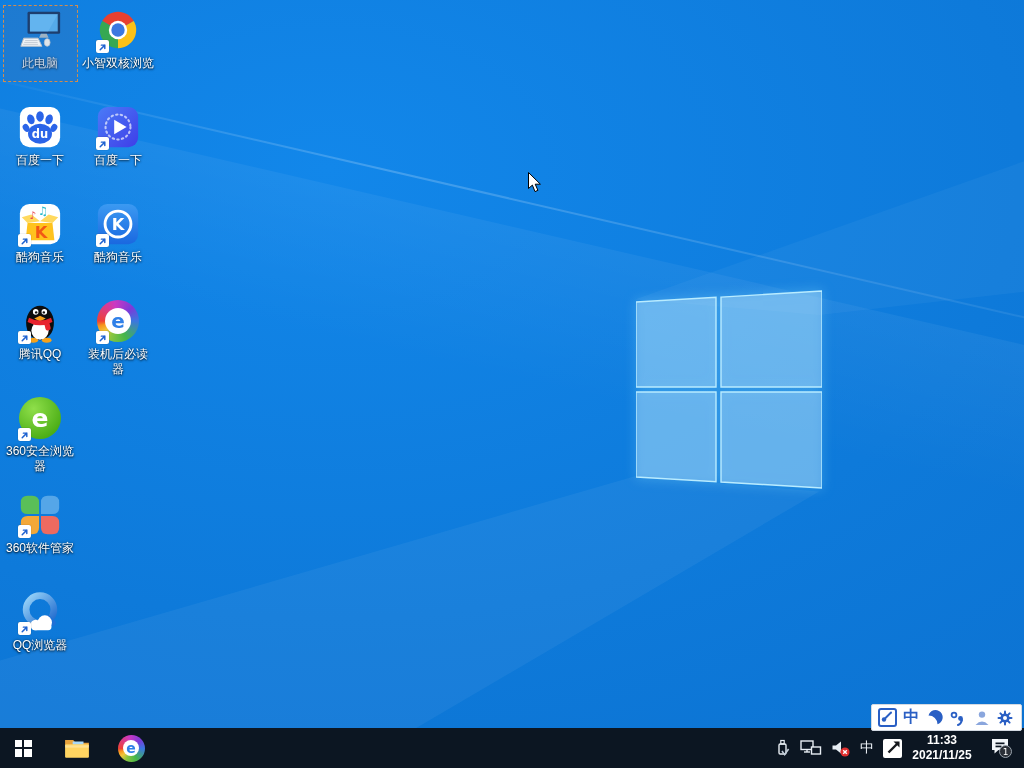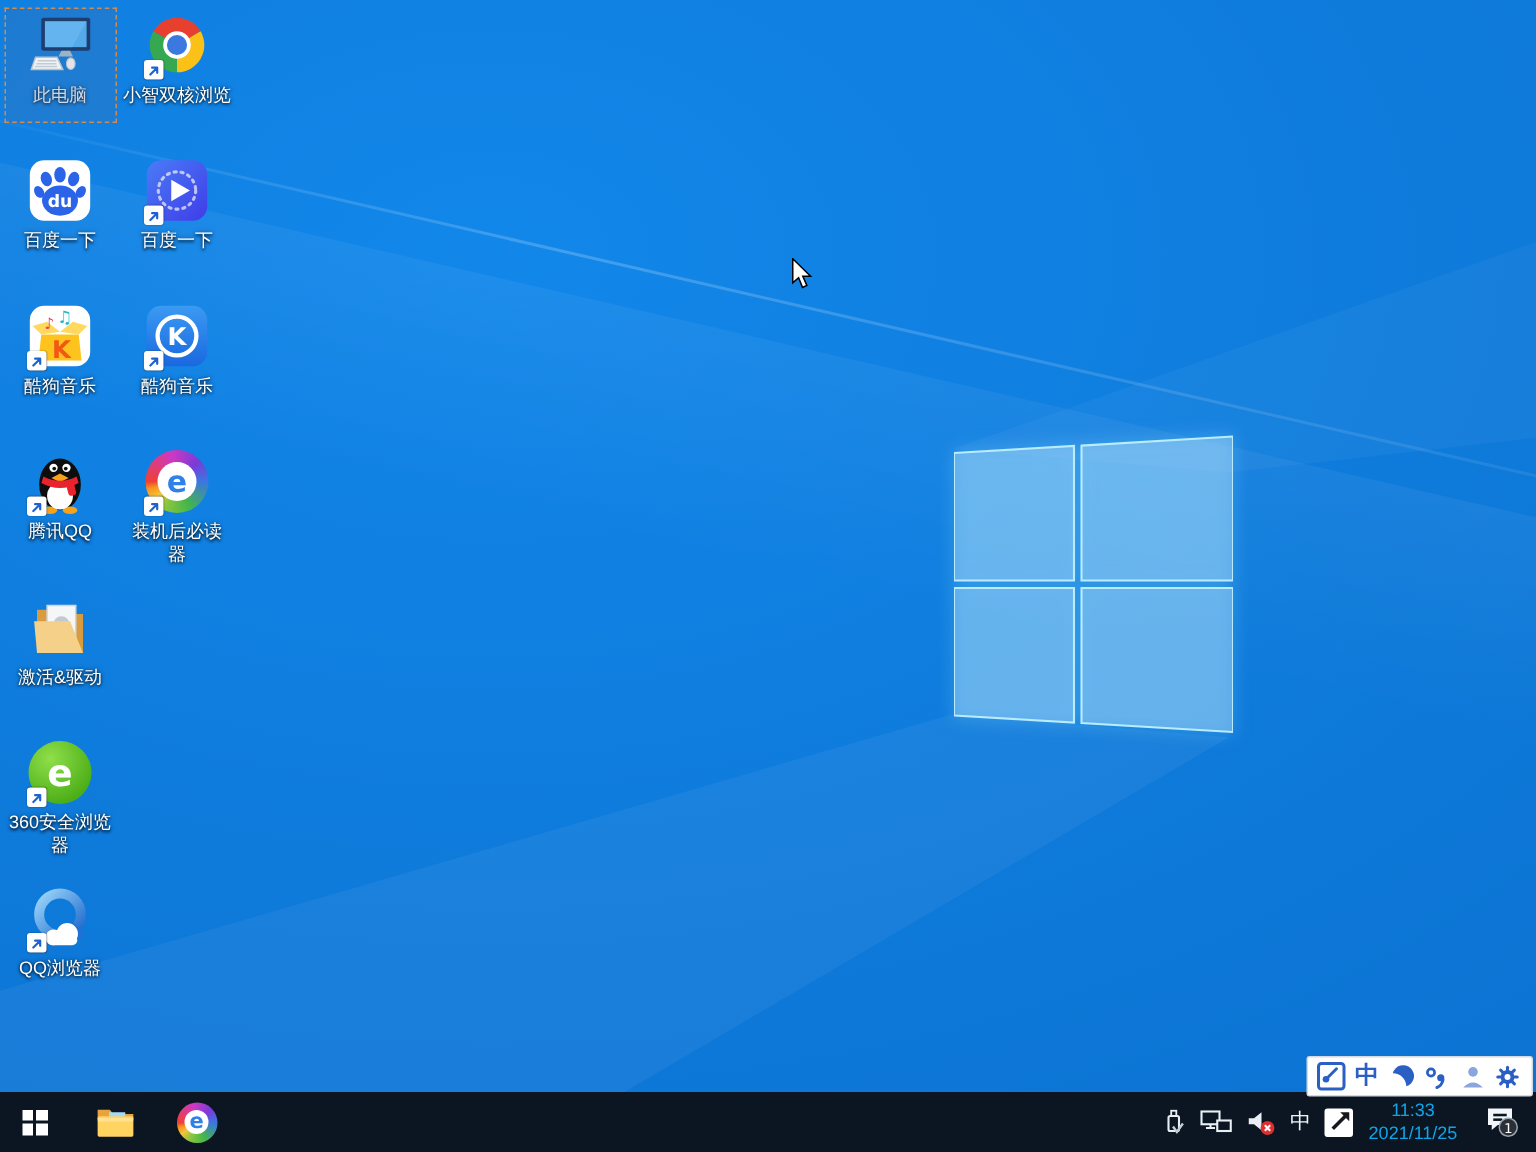--- a/index.html
+++ b/index.html
@@ -44,21 +44,21 @@
     font-family:"DejaVu Sans",sans-serif;}
   
   .taskbar{position:absolute;left:0;bottom:0;width:1024px;height:40px;background:#0c1622;
     display:flex;align-items:center;z-index:5;}
   .tbtn{width:46px;height:40px;display:flex;align-items:center;justify-content:center;}
   .winglyph{display:grid;grid-template-columns:7.5px 7.5px;grid-template-rows:7.5px 7.5px;gap:2px;}
   .winglyph span{background:#fff;}
   .tray{position:absolute;right:0;top:0;height:40px;display:flex;align-items:center;gap:9px;padding-right:8px;}
   .trayic{display:flex;align-items:center;justify-content:center;position:relative;}
   .zhInd{color:#eef3f8;font-size:14px;}
-  .clock{color:#0ea5e9;font-size:12px;line-height:15px;text-align:center;min-width:62px;}
+  .clock{color:#ffffff;font-size:12px;line-height:15px;text-align:center;min-width:62px;font-weight:bold;}
   .w360{width:19px;height:19px;background:#fff;border-radius:2px;position:relative;overflow:hidden;}
   
   .imebar{position:absolute;left:871px;top:704px;width:151px;height:27px;background:#fff;
     border:1px solid #d4dae2;border-radius:2px;display:flex;align-items:center;
     justify-content:space-around;padding:0 4px;box-sizing:border-box;z-index:6;}
   .imebtn{display:flex;align-items:center;justify-content:center;height:22px;min-width:20px;}
   .ime-zh{color:#2a5fc4;font-weight:bold;font-size:16px;}
   .imelogo{width:15px;height:15px;border:2px solid #2a5fc4;border-radius:3px;position:relative;background:#fff;}
   
   .cursor{position:absolute;left:528px;top:172px;z-index:9;}
@@ -156,47 +156,51 @@
         <div class="sc">
           <svg width="11" height="11" viewBox="0 0 12 12">
               <path d="M3.5 9.5 L8.5 4.5 M4.8 4.5 h3.7 v3.7" fill="none" stroke="#1e62d0" stroke-width="1.6" stroke-linecap="round" stroke-linejoin="round"></path>
             </svg>
         </div>
       </div>
       <div class="lbl">腾讯QQ</div>
     </div>
 
 
-    <div class="dicon">
-      <div class="art">
-        <svg width="46" height="46" viewBox="0 0 48 48">
-          <path d="M8 12 h10 l3 3 h19 v27 H8 Z" fill="#d89b3e"></path>
-          <rect x="15" y="9" width="20" height="32" fill="#f4f6f8" stroke="#cdd4da" stroke-width="1"></rect>
-          <circle cx="25" cy="22" r="5.5" fill="#c2c9cf"></circle>
-          <rect x="21" y="27" width="8" height="7" rx="1.5" fill="#aeb6bd"></rect>
-          <polygon points="6,20 31,20 40,42 8,42" fill="#f5d089"></polygon>
-        </svg>
-      </div>
-      <div class="lbl">激活&amp;驱动</div>
-    </div>
 
     <div class="dicon">
       <div class="art">
         <div class="g360">e</div>
         <div class="sc">
           <svg width="11" height="11" viewBox="0 0 12 12">
               <path d="M3.5 9.5 L8.5 4.5 M4.8 4.5 h3.7 v3.7" fill="none" stroke="#1e62d0" stroke-width="1.6" stroke-linecap="round" stroke-linejoin="round"></path>
             </svg>
         </div>
       </div>
       <div class="lbl">360安全浏览
 器</div>
     </div>
 
 
+    <div class="dicon">
+      <div class="art">
+        <svg width="46" height="46" viewBox="0 0 48 48">
+          <path d="M23 23 L23 11 Q23 4 16 4 L11 4 Q4 4 4 11 L4 16 Q4 23 11 23 Z" fill="#5abf58"></path>
+          <path d="M25 23 L37 23 Q44 23 44 16 L44 11 Q44 4 37 4 L32 4 Q25 4 25 11 Z" fill="#55a6e8"></path>
+          <path d="M23 25 L11 25 Q4 25 4 32 L4 37 Q4 44 11 44 L16 44 Q23 44 23 37 Z" fill="#f4a838"></path>
+          <path d="M25 25 L25 37 Q25 44 32 44 L37 44 Q44 44 44 37 L44 32 Q44 25 37 25 Z" fill="#ee6a60"></path>
+        </svg>
+        <div class="sc">
+          <svg width="11" height="11" viewBox="0 0 12 12">
+              <path d="M3.5 9.5 L8.5 4.5 M4.8 4.5 h3.7 v3.7" fill="none" stroke="#1e62d0" stroke-width="1.6" stroke-linecap="round" stroke-linejoin="round"></path>
+            </svg>
+        </div>
+      </div>
+      <div class="lbl">360软件管家</div>
+    </div>
 
     <div class="dicon">
       <div class="art">
         <svg width="46" height="46" viewBox="0 0 48 48">
           <defs>
             <linearGradient id="qg" x1="0" y1="0" x2="1" y2="1">
               <stop offset="0" stop-color="#9bd6fa"></stop>
                 <stop offset="1" stop-color="#1b66cc"></stop>
             </linearGradient>
           </defs>

